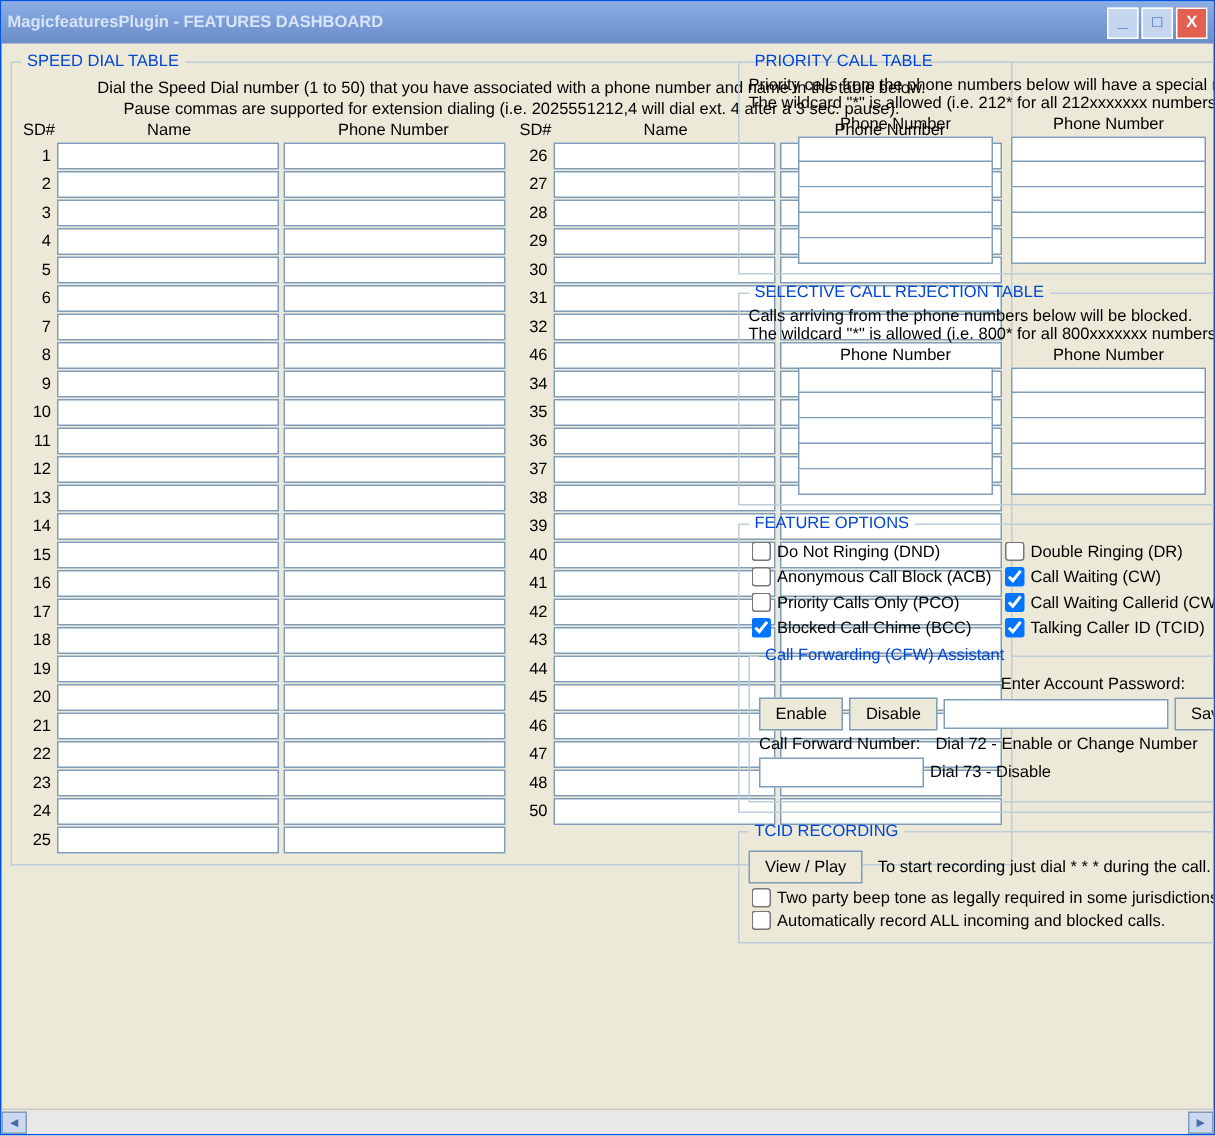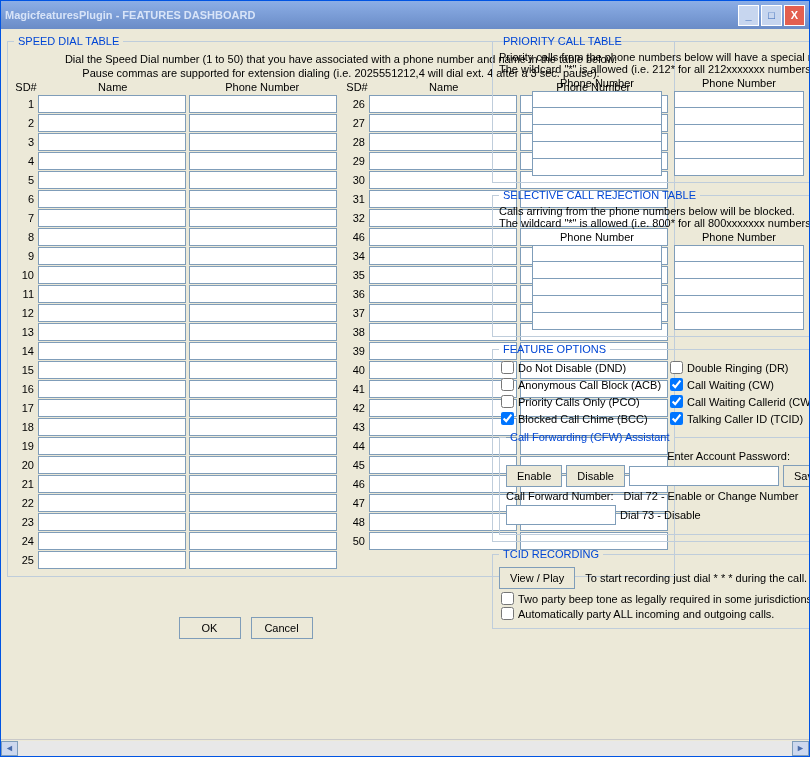--- a/index.html
+++ b/index.html
@@ -329,24 +329,20 @@
                   <input style="">
                 </div>
                 <div class="sd-row">
                   <div class="num">50</div>
                   <input style="">
                   <input style="">
                 </div>
               </div>
           </div>
         </fieldset>
-        <div class="btnrow">
-          <button class="btn">OK</button>
-          <button class="btn">Cancel</button>
-        </div>
       </div>
 
       <div class="right">
         <fieldset>
           <legend>PRIORITY CALL TABLE</legend>
           <div class="small">Priority calls from the phone numbers below will have a special ring.</div>
           <div class="small">The wildcard "*" is allowed (i.e. 212* for all 212xxxxxxx numbers).</div>
           <div class="pn-cols">
             <div class="pn-col" id="prioA">
                 <div class="pn-hdr">Phone Number</div>
@@ -389,21 +385,21 @@
                 <input style="">
               </div>
           </div>
         </fieldset>
 
         <fieldset>
           <legend>FEATURE OPTIONS</legend>
           <div class="opts" id="optsGrid">
               <label class="opt">
                 <input type="checkbox" style="">
-                <span>Do Not Disable (DND)</span>
+                <span>Do Not Ringing (DND)</span>
               </label>
               <label class="opt">
                 <input type="checkbox" style="">
                 <span>Double Ringing (DR)</span>
               </label>
               <label class="opt">
                 <input type="checkbox" style="">
                 <span>Anonymous Call Block (ACB)</span>
               </label>
               <label class="opt">
@@ -457,21 +453,21 @@
           <div class="cfw-row">
             <button class="btn">View / Play</button>
             <span class="rec-note">To start recording just dial  * * *  during the call.</span>
           </div>
           <div class="opt" style="width:100%">
               <input type="checkbox" style="">
               <span>Two party beep tone as legally required in some jurisdictions.</span>
             </div>
           <div class="opt" style="width:100%">
               <input type="checkbox" style="">
-              <span>Automatically party ALL incoming and outgoing calls.</span>
+              <span>Automatically record ALL incoming and blocked calls.</span>
             </div>
         </fieldset>
       </div>
     </div>
 
     <div class="scroll-h">
       <div class="sb-btn">
           <span class="sb-arrow">◄</span>
         </div>
       <div class="sb-track"></div>

